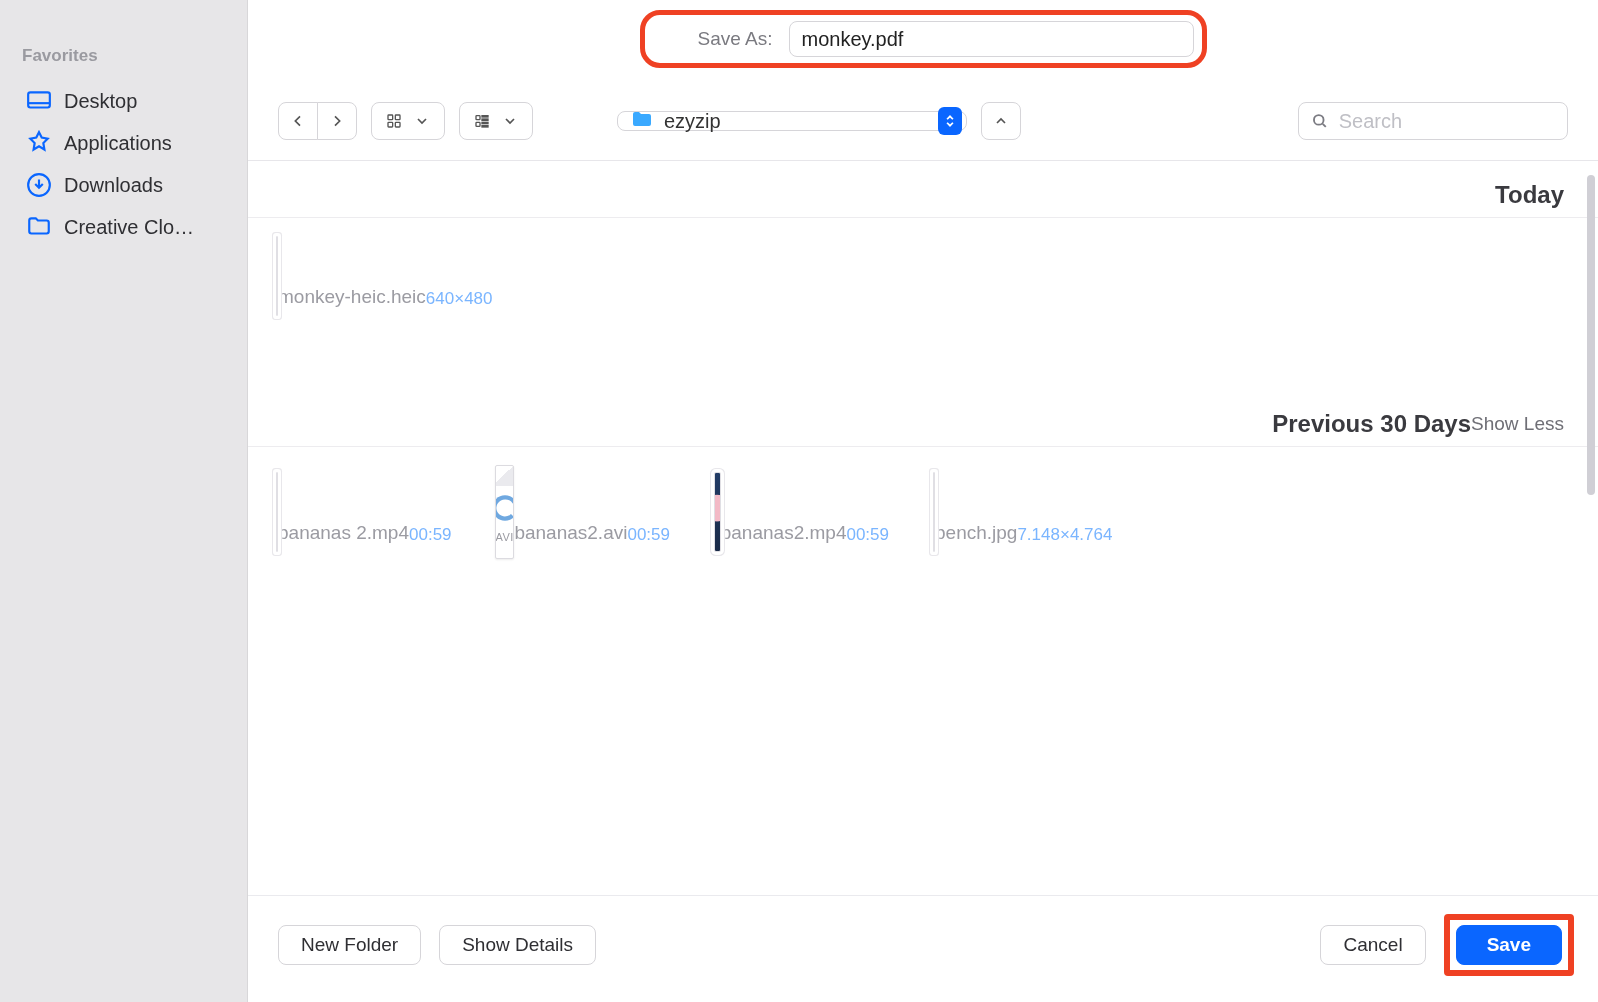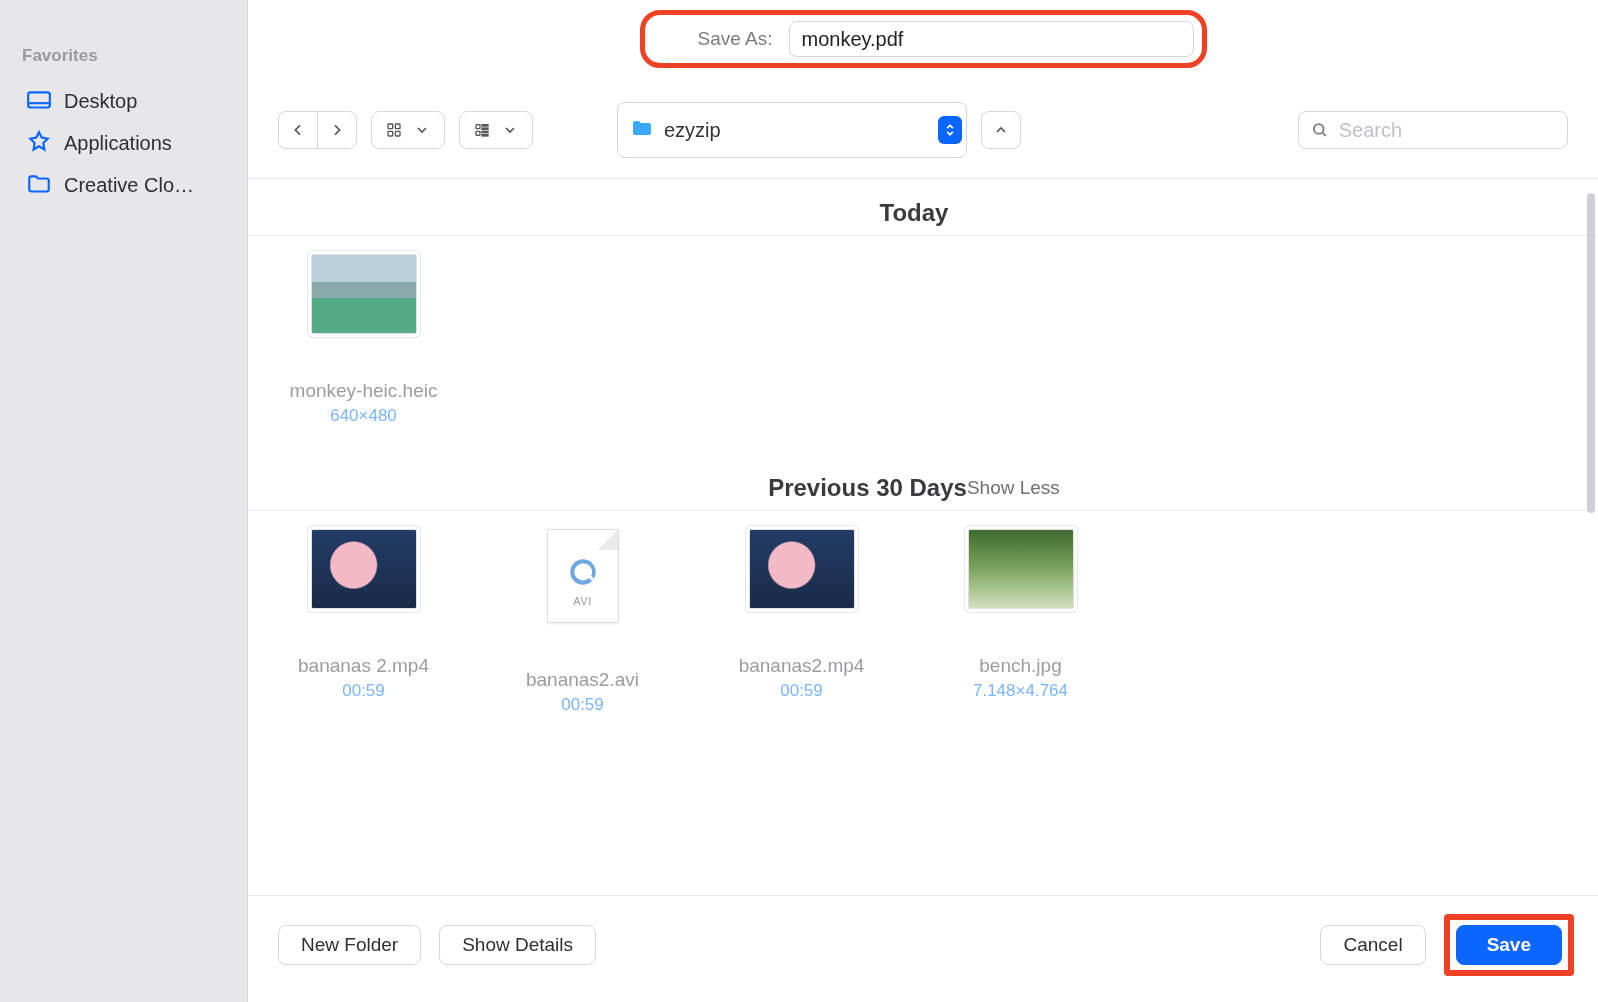--- a/index.html
+++ b/index.html
@@ -123,21 +123,21 @@
 .btngrp > .btn:first-child { border-top-right-radius: 0; border-bottom-right-radius: 0; }
 .btn svg { width: 16px; height: 16px; }
 .btn .caret { margin-left: 6px; }
 .view-btn { width: 74px; gap: 6px; }
 
 .location {
   display: inline-flex;
   align-items: center;
   border: 1px solid #d6d5d9;
   border-radius: 8px;
-  height: 56px;
+  height: 20px;
   padding: 0 4px 0 12px;
   gap: 10px;
   width: 350px;
   margin-left: 70px;
 }
 .location .folder-icon svg { width: 24px; height: 24px; color: #3aa9ff; }
 .location .loc-name { font-size: 20px; color: #333; flex: 1; }
 .location .updown {
   width: 24px; height: 28px;
   background: #0a66ff; border-radius: 6px;
@@ -168,42 +168,41 @@
 
 
 .browser {
   flex: 1;
   overflow-y: auto;
   position: relative;
 }
 .section-header {
   display: flex;
   align-items: center;
-  justify-content: center;
-  padding: 20px 52px 8px 34px;
+  justify-content: flex-end;
+  padding: 20px 34px 8px 34px;
 }
 .section-header .title {
   font-size: 24px;
   font-weight: 700;
   color: #3a3a3f;
 }
 .section-header .showless {
   color: #6f6f76;
   font-size: 19px;
 }
 .files {
   display: flex;
   gap: 44px;
   padding: 18px 28px 28px 28px;
   flex-wrap: wrap;
 }
 .file {
   width: 175px;
   display: flex;
-  flex-direction: column;
   align-items: center;
   text-align: center;
 }
 .thumb {
   width: 106px; height: 80px;
   border: 1px solid #e0dfe4;
   background: #eee;
   border-radius: 2px;
   box-shadow: 0 0 0 3px #fff, 0 0 0 4px #e8e7eb;
   margin-bottom: 46px;
@@ -318,20 +317,29 @@
 
   <div class="sb-item">
     <span class="icon">
       <svg viewBox="0 0 24 24" fill="none" stroke="currentColor" stroke-width="2">
           <path d="M12 2l2.5 5L20 8l-4 4 1 6-5-3-5 3 1-6-4-4 5.5-1z"></path>
         </svg>
     </span>
     <span class="label">Applications</span>
   </div>
 
+  <div class="sb-item">
+    <span class="icon">
+      <svg viewBox="0 0 24 24" fill="none" stroke="currentColor" stroke-width="2">
+          <circle cx="12" cy="12" r="10"></circle>
+          <path d="M12 7v7M8.5 11l3.5 3.5L15.5 11"></path>
+        </svg>
+    </span>
+    <span class="label">Downloads</span>
+  </div>
 
   <div class="sb-item">
     <span class="icon">
       <svg viewBox="0 0 24 24" fill="none" stroke="currentColor" stroke-width="2">
           <path d="M3 6a2 2 0 0 1 2-2h4l2 2h8a2 2 0 0 1 2 2v8a2 2 0 0 1-2 2H5a2 2 0 0 1-2-2V6z"></path>
         </svg>
     </span>
     <span class="label">Creative Clo…</span>
   </div>
 </div>

